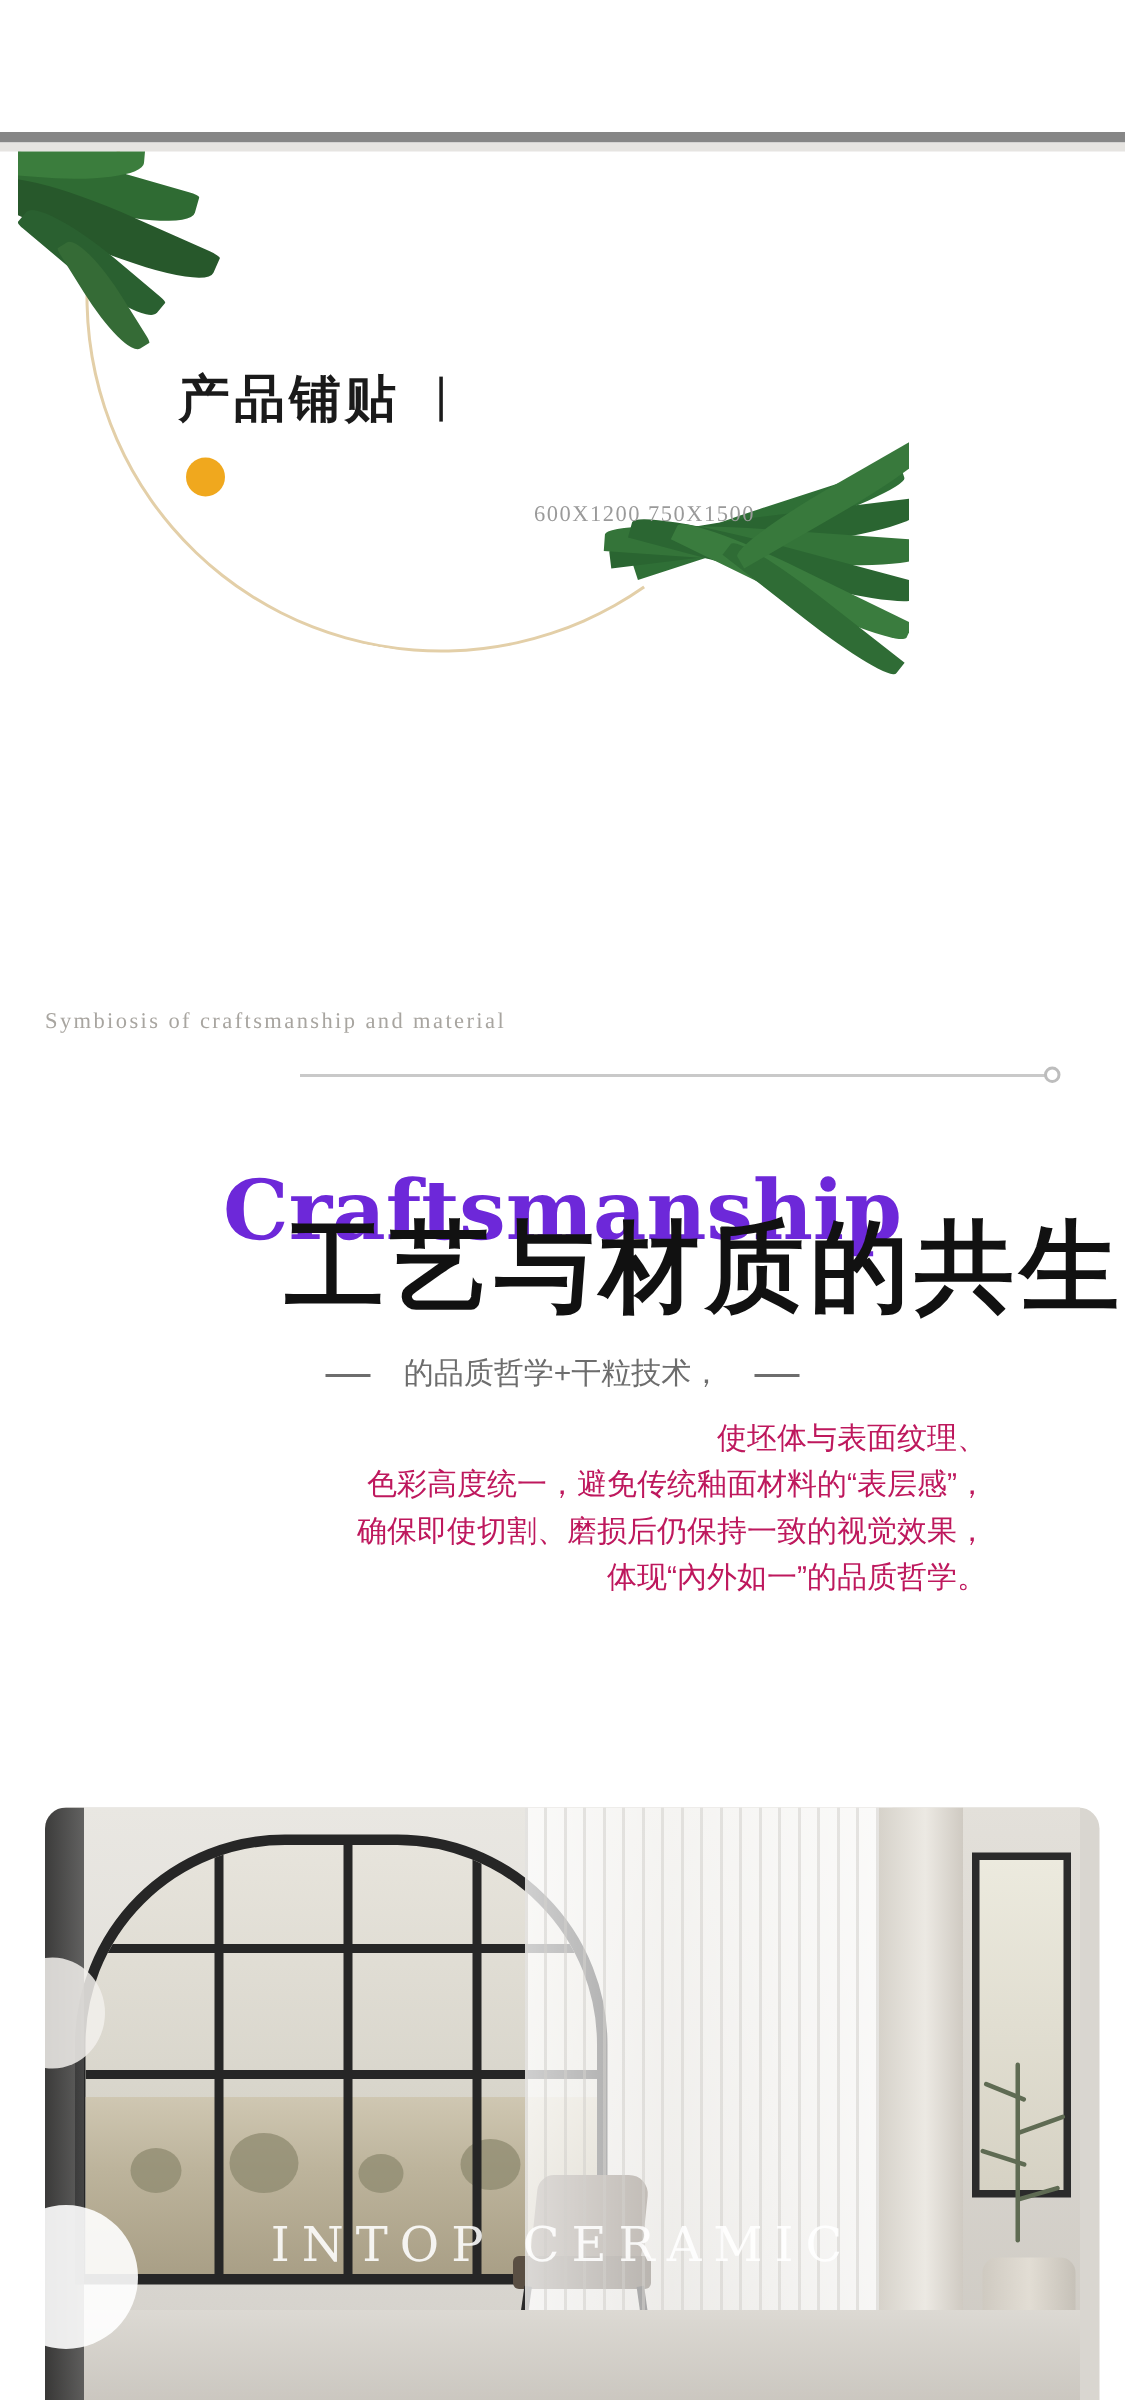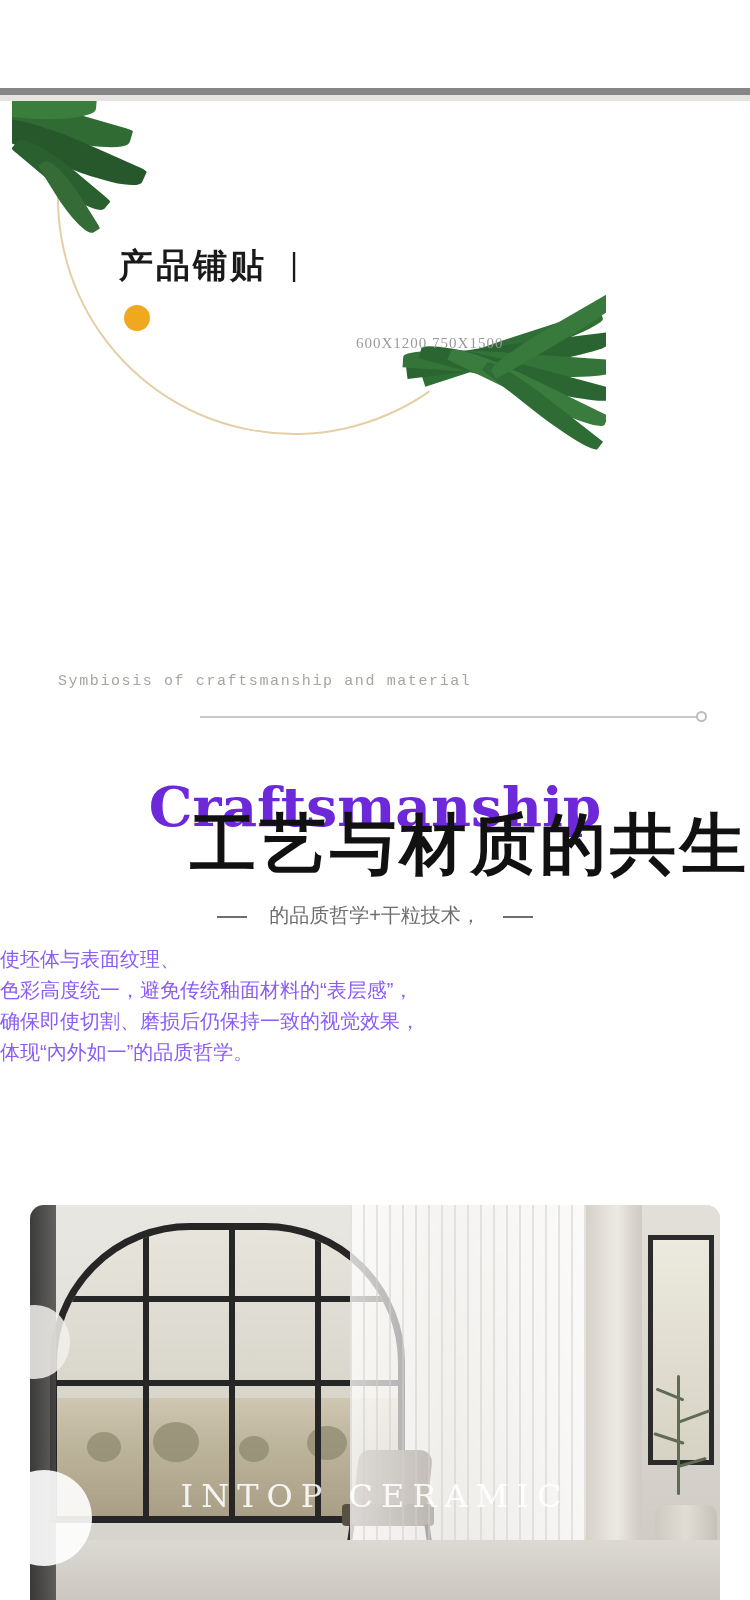--- a/index.html
+++ b/index.html
@@ -119,26 +119,25 @@
   .palm .fr {
     position: absolute;
     border-radius: 50% 0 50% 0;
     transform-origin: 100% 100%;
   }
 
   
   .sym-en {
     position: absolute;
     left: 30px; top: 673px;
-    font-family: Liberation Mono, monospace;
+    font-family: Liberation Serif, serif;
     font-size: 15px;
     letter-spacing: 1.6px;
     color: #a8a5a0;
     white-space: nowrap;
-    margin-left: 28px;
   }
   .rule {
     position: absolute;
     left: 200px; top: 716px;
     width: 500px; height: 2px;
     background: #c9c9c9;
   }
   .rule-dot {
     position: absolute;
     left: 696px; top: 711px;
@@ -185,34 +184,35 @@
     display: inline-block;
     width: 30px;
     border-top: 2px solid #6d6d6d;
     vertical-align: middle;
     margin: 0 22px;
   }
   .body-para {
     position: absolute;
     left: 0; top: 944px;
     width: 658px;
-    text-align: left;
+    text-align: right;
     font-size: 20px;
     line-height: 31px;
-    color: #8b5cf6;
+    color: #be185d;
   }
 
   
   .photo {
     position: absolute;
     left: 30px; top: 1205px;
     width: 690px; height: 395px;
     border-radius: 14px 14px 0 0;
     overflow: hidden;
     background: #d9d6d0;
+    padding-left: 13px;
   }
   .ph-wall {
     position: absolute; left: 0; top: 0; width: 690px; height: 395px;
     background: linear-gradient(180deg, #e9e7e2 0%, #dedbd5 60%, #d2cfc9 100%);
   }
   .ph-window {
     position: absolute;
     left: 20px; top: 18px;
     width: 355px; height: 300px;
     background: linear-gradient(180deg, #e7e4dc 0%, #d9d6cc 55%, #cfcbc0 100%);

